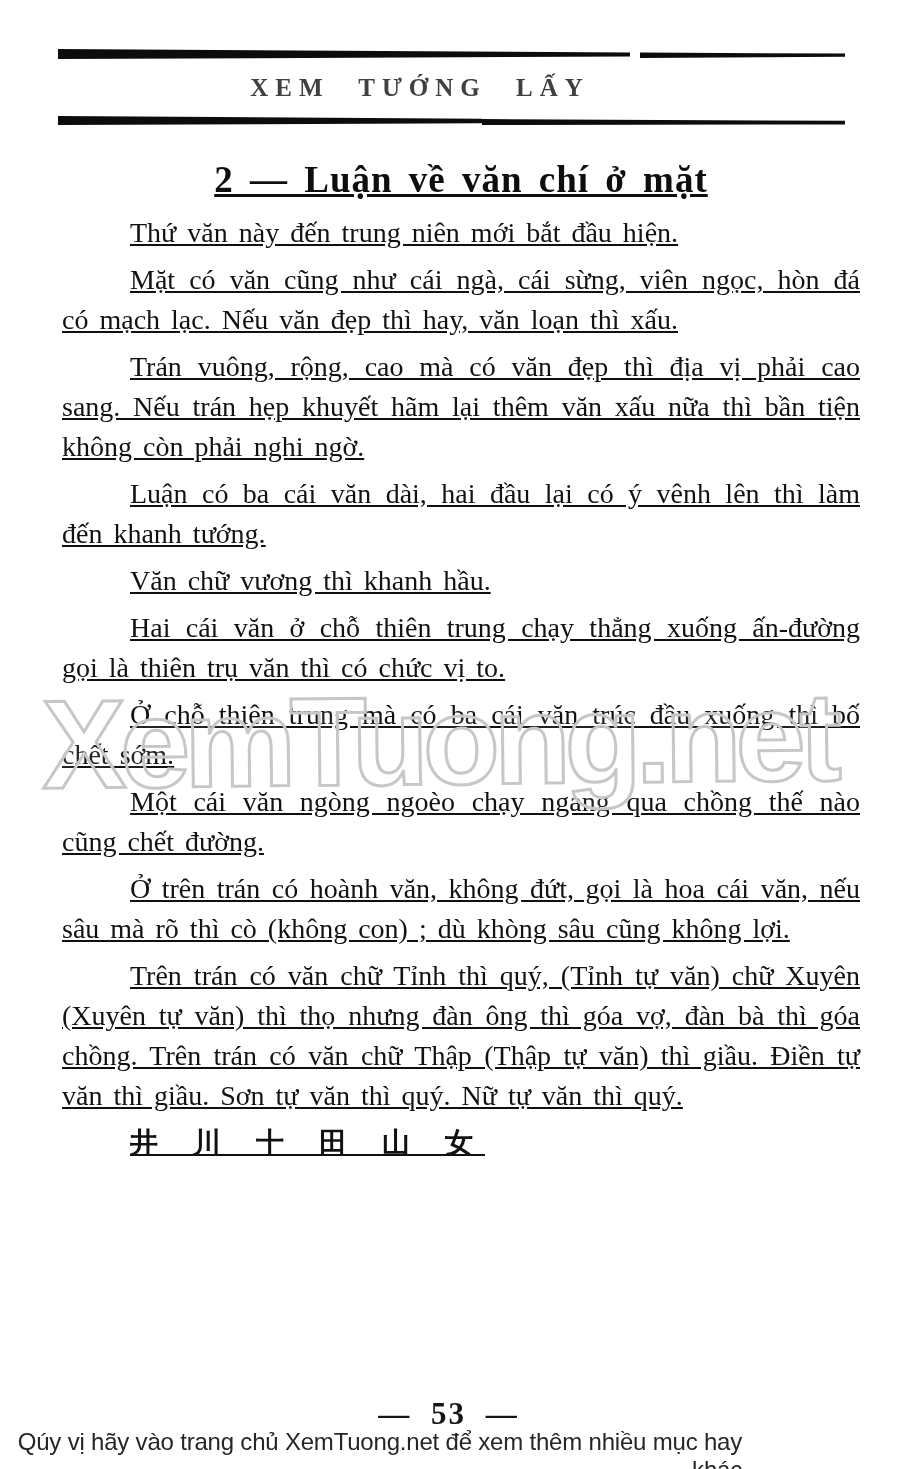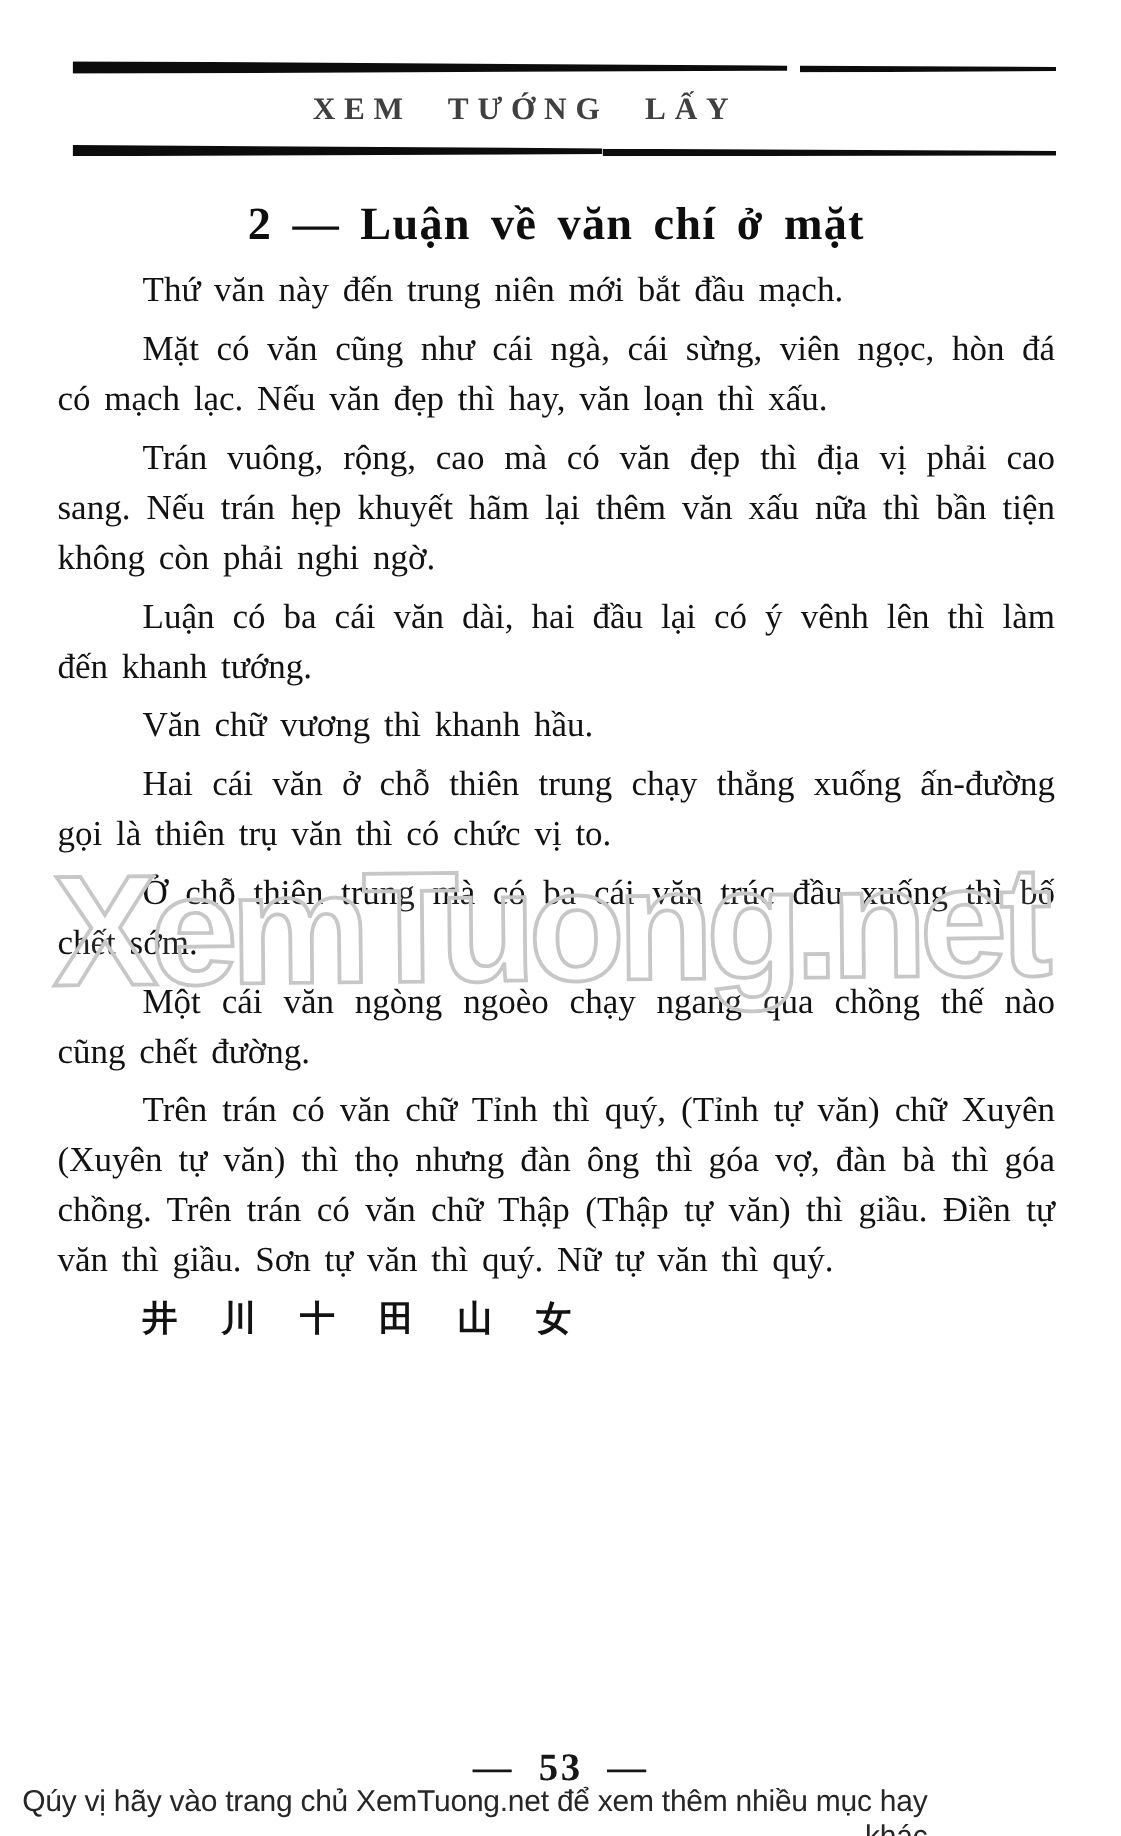--- a/index.html
+++ b/index.html
@@ -24,21 +24,21 @@
   
   .running-header{
     position:absolute;top:74px;left:0;width:840px;
     text-align:center;
     font-size:25px;font-weight:700;
     letter-spacing:7px;word-spacing:16px;
     color:#404040;
   }
   
   .content{
-    position:absolute;top:152px;left:46px;width:798px;
+    position:absolute;top:152px;left:62px;width:798px;text-decoration:underline;
   }
   .section-heading{
     margin:6px 0 12px 0;
     text-align:center;
     font-size:37px;font-weight:700;
     letter-spacing:1px;word-spacing:6px;
     color:#0e0e0e;
   }
   .content p{
     margin:0 0 7px 0;
@@ -94,28 +94,29 @@
 
 <div class="rule rule1a"></div>
 <div class="rule rule1b"></div>
 <div class="running-header">XEM TƯỚNG LẤY</div>
 <div class="rule rule2a"></div>
 <div class="rule rule2b"></div>
 
 <div class="content">
   <h1 class="section-heading">2 — Luận về văn chí ở mặt</h1>
 
-  <p>Thứ văn này đến trung niên mới bắt đầu mạch.</p>
+  <p>Thứ văn này đến trung niên mới bắt đầu hiện.</p>
   <p>Mặt có văn cũng như cái ngà, cái sừng, viên ngọc, hòn đá có mạch lạc. Nếu văn đẹp thì hay, văn loạn thì xấu.</p>
   <p>Trán vuông, rộng, cao mà có văn đẹp thì địa vị phải cao sang. Nếu trán hẹp khuyết hãm lại thêm văn xấu nữa thì bần tiện không còn phải nghi ngờ.</p>
   <p>Luận có ba cái văn dài, hai đầu lại có ý vênh lên thì làm đến khanh tướng.</p>
   <p>Văn chữ vương thì khanh hầu.</p>
   <p>Hai cái văn ở chỗ thiên trung chạy thẳng xuống ấn-đường gọi là thiên trụ văn thì có chức vị to.</p>
   <p>Ở chỗ thiên trung mà có ba cái văn trúc đầu xuống thì bố chết sớm.</p>
   <p>Một cái văn ngòng ngoèo chạy ngang qua chồng thế nào cũng chết đường.</p>
+  <p>Ở trên trán có hoành văn, không đứt, gọi là hoa cái văn, nếu sâu mà rõ thì cò (không con) ; dù khòng sâu cũng không lợi.</p>
   <p>Trên trán có văn chữ Tỉnh thì quý, (Tỉnh tự văn) chữ Xuyên (Xuyên tự văn) thì thọ nhưng đàn ông thì góa vợ, đàn bà thì góa chồng. Trên trán có văn chữ Thập (Thập tự văn) thì giầu. Điền tự văn thì giầu. Sơn tự văn thì quý. Nữ tự văn thì quý.</p>
 
   <p class="hanzi-line">井 川 十 田 山 女</p>
 
 </div>
 
 <div class="watermark">XemTuong.net</div>
 
 <div class="page-number">— 53 —</div>
 <div class="footer-note">Qúy vị hãy vào trang chủ XemTuong.net để xem thêm nhiều mục hay khác</div>

